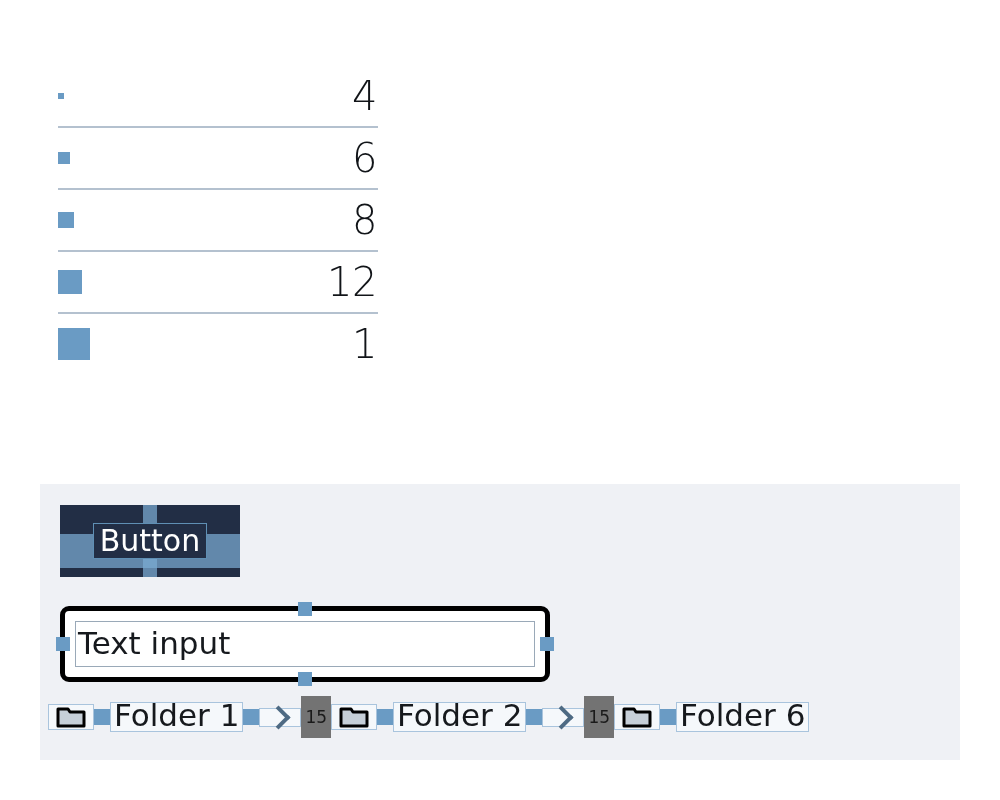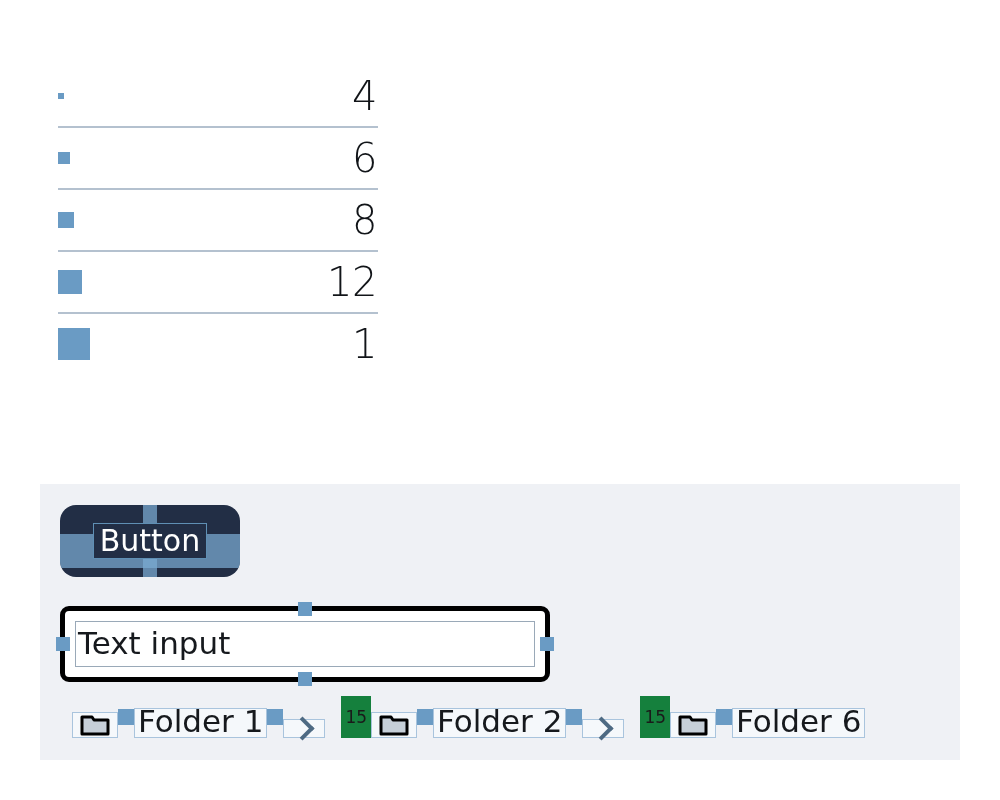--- a/index.html
+++ b/index.html
@@ -66,21 +66,21 @@
     position: absolute;
     left: 20px;
     top: 21px;
     width: 180px;
     height: 72px;
   }
   .btn-surface {
     position: absolute;
     inset: 0;
     background: #222e45;
-    border-radius: 16px;
+    border-radius: 0;
     overflow: hidden;
   }
   .pad-band-h {
     position: absolute;
     left: 0;
     right: 0;
     top: 29px;
     height: 34px;
     background: rgba(124, 172, 211, 0.72);
   }
@@ -156,24 +156,24 @@
     height: 14px;
   }
   .pad-marker.top    { left: 50%; margin-left: -7px; top: -4px; }
   .pad-marker.bottom { left: 50%; margin-left: -7px; bottom: -4px; }
   .pad-marker.left   { top: 50%; margin-top: -7px; left: -4px; }
   .pad-marker.right  { top: 50%; margin-top: -7px; right: -4px; }
 
   
   #breadcrumb-specimen {
     position: absolute;
-    left: 32px;
+    left: 8px;
     top: 212px;
     display: flex;
-    align-items: flex-end;
+    align-items: center;
     height: 42px;
   }
   .crumb-box {
     border: 1px solid #a9c4dd;
     background: #f5f8fb;
     display: flex;
     align-items: center;
     justify-content: center;
     box-sizing: border-box;
   }
@@ -199,27 +199,26 @@
   }
   .gap-marker {
     align-self: center;
     width: 16px;
     height: 16px;
     background: #6a9bc4;
     flex: 0 0 auto;
   }
   .gap-badge {
     align-self: stretch;
-    background: #15803d;
+    background: #737373;
     display: flex;
     align-items: center;
     justify-content: center;
     padding: 0 4px;
     box-sizing: border-box;
-    margin-left: 16px;
   }
   .gap-badge span {
     font-size: 17px;
     font-weight: 400;
     color: #1a1a1a;
     line-height: 1;
   }
   .folder-glyph { display: block; }
 </style>
 </head>

